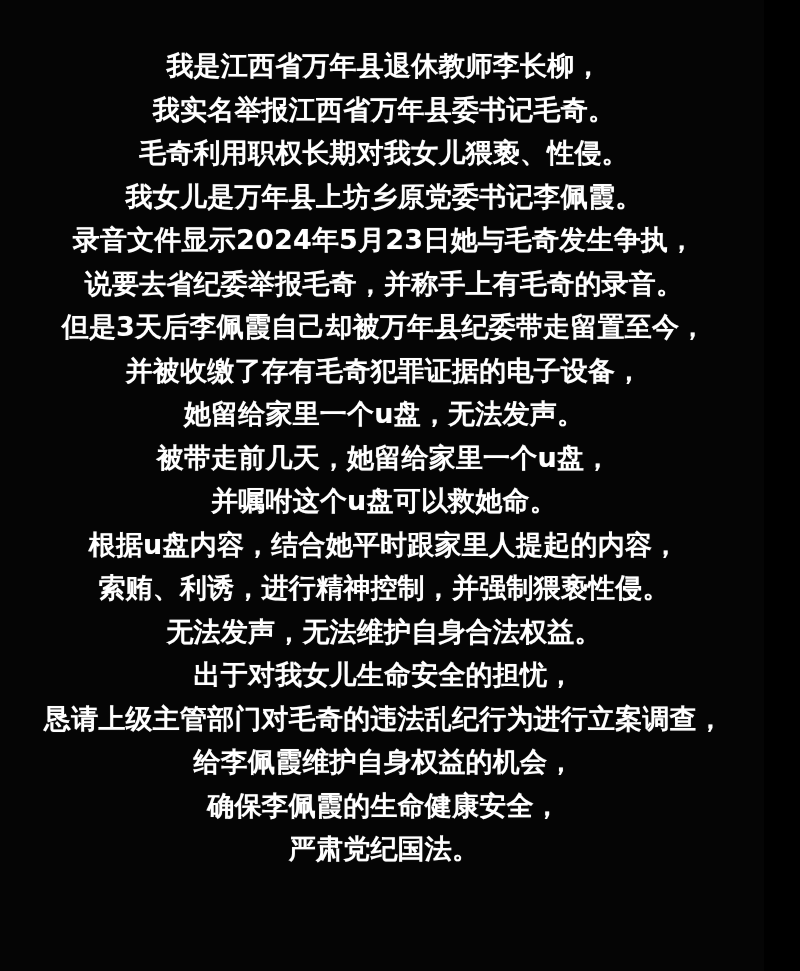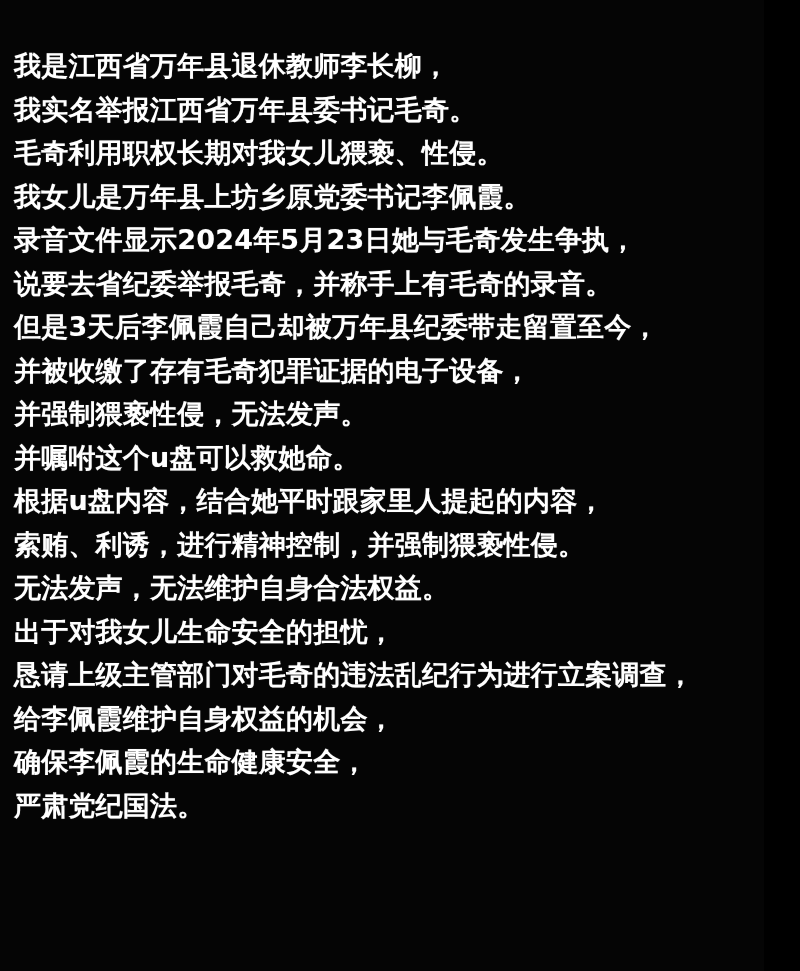--- a/index.html
+++ b/index.html
@@ -13,20 +13,21 @@
     overflow: hidden;
     font-family: "DejaVu Sans", "Liberation Sans", sans-serif;
   }
   .page {
     position: relative;
     width: 764px;
     height: 971px;
     background: #050505;
     box-sizing: border-box;
     padding: 44px 10px 10px 10px;
+    text-align: center;
   }
   .statement {
     display: block;
   }
   .line {
     color: #ffffff;
     font-family: "DejaVu Sans", "Liberation Sans", sans-serif;
     font-weight: 700;
     font-size: 27px;
     line-height: 43.5px;
@@ -42,21 +43,22 @@
 <div class="page">
   <div class="statement">
     <div class="line">我是江西省万年县退休教师李长柳，</div>
     <div class="line">我实名举报江西省万年县委书记毛奇。</div>
     <div class="line">毛奇利用职权长期对我女儿猥亵、性侵。</div>
     <div class="line">我女儿是万年县上坊乡原党委书记李佩霞。</div>
     <div class="line">录音文件显示2024年5月23日她与毛奇发生争执，</div>
     <div class="line">说要去省纪委举报毛奇，并称手上有毛奇的录音。</div>
     <div class="line">但是3天后李佩霞自己却被万年县纪委带走留置至今，</div>
     <div class="line">并被收缴了存有毛奇犯罪证据的电子设备，</div>
-    <div class="line">并强制猥亵性侵，无法发声。</div>
+    <div class="line">她留给家里一个u盘，无法发声。</div>
+    <div class="line">被带走前几天，她留给家里一个u盘，</div>
     <div class="line">并嘱咐这个u盘可以救她命。</div>
     <div class="line">根据u盘内容，结合她平时跟家里人提起的内容，</div>
     <div class="line">索贿、利诱，进行精神控制，并强制猥亵性侵。</div>
     <div class="line">无法发声，无法维护自身合法权益。</div>
     <div class="line">出于对我女儿生命安全的担忧，</div>
     <div class="line">恳请上级主管部门对毛奇的违法乱纪行为进行立案调查，</div>
     <div class="line">给李佩霞维护自身权益的机会，</div>
     <div class="line">确保李佩霞的生命健康安全，</div>
     <div class="line">严肃党纪国法。</div>
 

